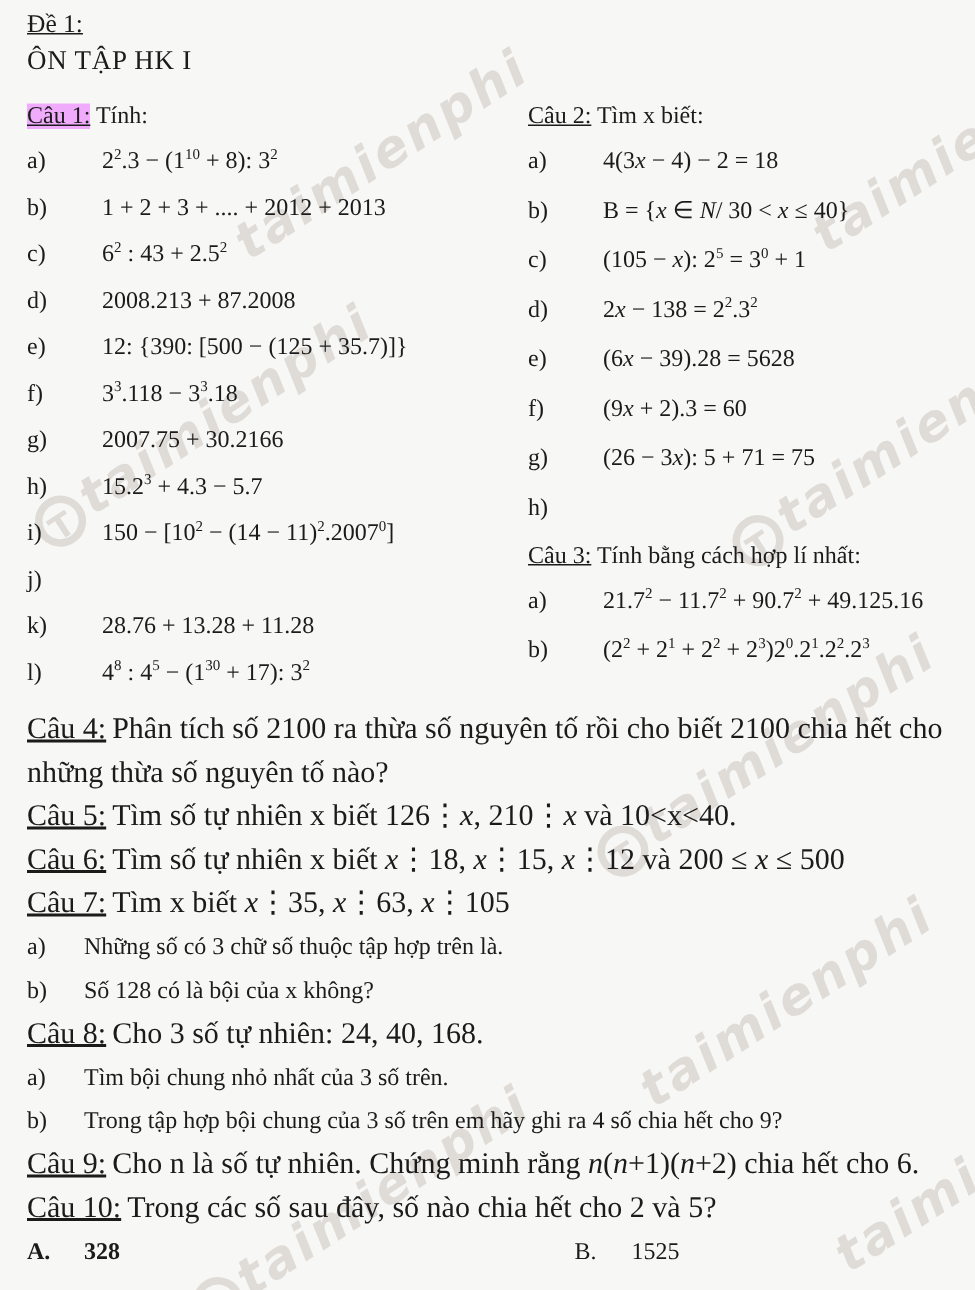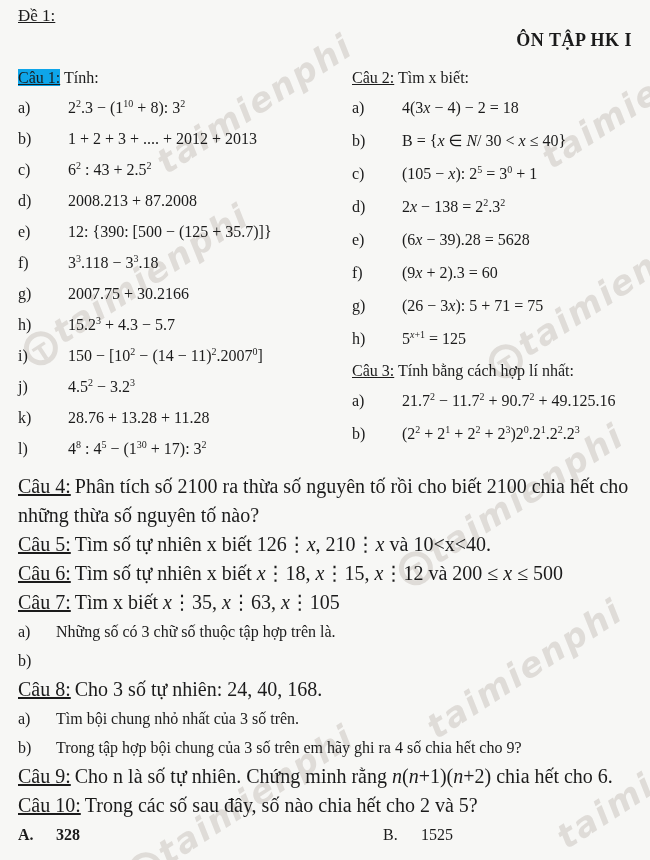--- a/index.html
+++ b/index.html
@@ -41,24 +41,24 @@
     text-align: center;
     font-size: 22px;
     font-style: normal;
     margin-right: 3px;
     vertical-align: middle;
   }
   .content { position: relative; z-index: 1; }
 
   .de { font-size: 17px; line-height: 20px; }
   .q-label { font-weight: normal; text-decoration: underline; }
-  .hl { background: #0ea5e9; }
+  .hl { background: #f0abfc; }
   .title {
-    text-align: right;
-    font-weight: bold;
+    text-align: left;
+    font-weight: normal;
     font-size: 18px;
     line-height: 24px;
     margin-top: 2px;
     letter-spacing: 0.5px;
   }
 
   .columns { display: flex; margin-top: 16px; height: 398px; }
   .col-left  { width: 334px; flex: none; }
   .col-right { width: 280px; flex: none; }
   .q-head { font-size: 16px; line-height: 20px; margin-bottom: 9px; }
@@ -138,21 +138,20 @@
         <div class="mrow">
             <span class="mkey">h)</span>
             <span class="mexpr">15.2<sup>3</sup> + 4.3 − 5.7</span>
           </div>
         <div class="mrow">
             <span class="mkey">i)</span>
             <span class="mexpr">150 − [10<sup>2</sup> − (14 − 11)<sup>2</sup>.2007<sup>0</sup>]</span>
           </div>
         <div class="mrow">
             <span class="mkey">j)</span>
-            <span class="mexpr">4.5<sup>2</sup> − 3.2<sup>3</sup></span>
           </div>
         <div class="mrow">
             <span class="mkey">k)</span>
             <span class="mexpr">28.76 + 13.28 + 11.28</span>
           </div>
         <div class="mrow">
             <span class="mkey">l)</span>
             <span class="mexpr">4<sup>8</sup> : 4<sup>5</sup> − (1<sup>30</sup> + 17): 3<sup>2</sup></span>
           </div>
       </div>
@@ -185,21 +184,20 @@
         <div class="mrow">
             <span class="mkey">f)</span>
             <span class="mexpr">(9<i>x</i> + 2).3 = 60</span>
           </div>
         <div class="mrow">
             <span class="mkey">g)</span>
             <span class="mexpr">(26 − 3<i>x</i>): 5 + 71 = 75</span>
           </div>
         <div class="mrow">
             <span class="mkey">h)</span>
-            <span class="mexpr">5<sup><i>x</i>+1</sup> = 125</span>
           </div>
         <div class="q-head c3-head">
           <span class="q-label">Câu 3:</span>
           <span class="q-prompt">Tính bằng cách hợp lí nhất:</span>
         </div>
         <div class="mrow">
             <span class="mkey">a)</span>
             <span class="mexpr">21.7<sup>2</sup> − 11.7<sup>2</sup> + 90.7<sup>2</sup> + 49.125.16</span>
           </div>
         <div class="mrow">
@@ -225,20 +223,21 @@
 
       <div class="fq">
         <span class="q-label">Câu 7:</span><span class="q-text">Tìm x biết <i>x</i>⋮35, <i>x</i>⋮63, <i>x</i>⋮105</span>
       </div>
       <div class="sub">
         <span class="sub-key">a)</span>
           <span class="sub-text">Những số có 3 chữ số thuộc tập hợp trên là.</span>
       </div>
       <div class="sub">
         <span class="sub-key">b)</span>
+          <span class="sub-text">Số 128 có là bội của x không?</span>
       </div>
 
       <div class="fq">
         <span class="q-label">Câu 8:</span><span class="q-text">Cho 3 số tự nhiên: 24, 40, 168.</span>
       </div>
       <div class="sub">
         <span class="sub-key">a)</span>
           <span class="sub-text">Tìm bội chung nhỏ nhất của 3 số trên.</span>
       </div>
       <div class="sub">

